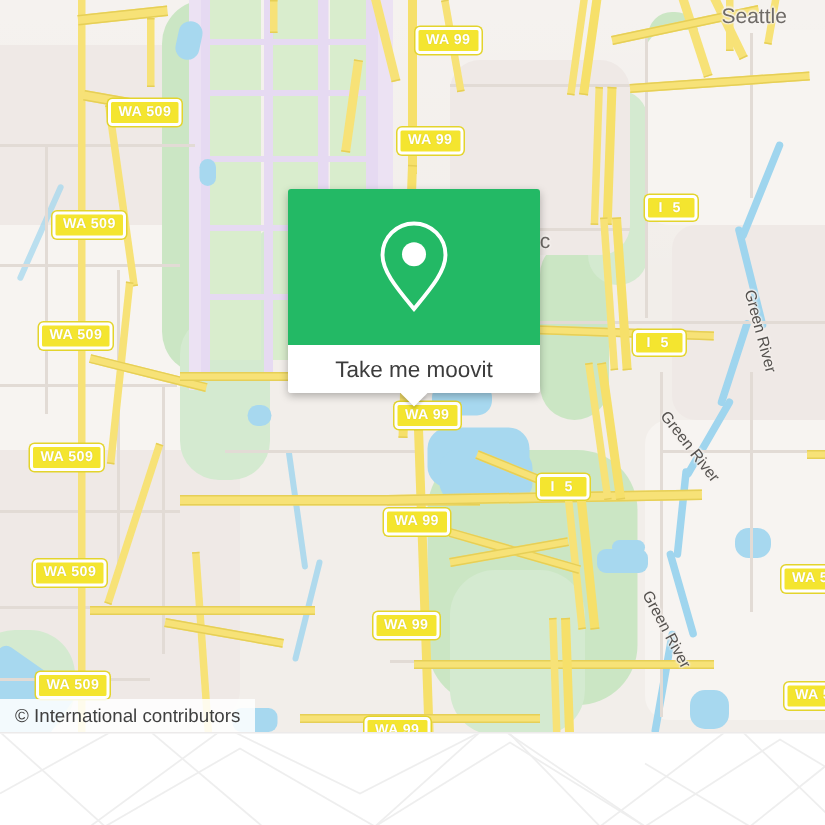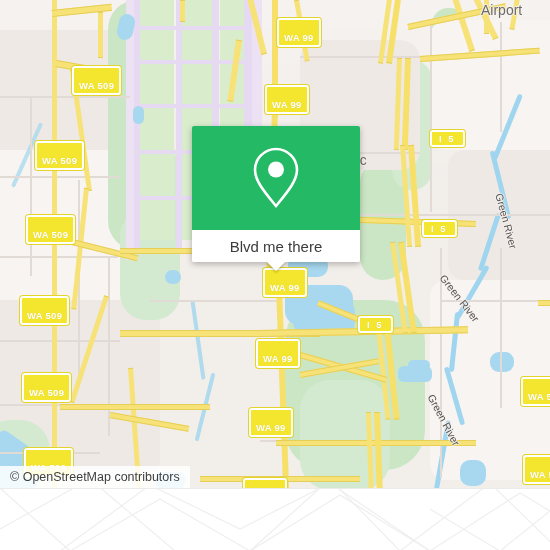--- a/index.html
+++ b/index.html
@@ -60,21 +60,21 @@
   
   .shield {
     position: absolute;
     background: #f4e52f;
     border: 2px solid #ffffff;
     border-radius: 3px;
     color: #ffffff;
     font-size: 9.5px;
     font-weight: bold;
     letter-spacing: .3px;
-    padding: 13px 5px 2px 5px;
+    padding: 2px 5px 2px 5px;
     line-height: 1;
     white-space: nowrap;
     box-shadow: 0 0 0 1px #e3d42c;
     text-shadow: 0 0 1px rgba(0,0,0,.12);
   }
   .shield.i5 { letter-spacing: 2px; padding: 1.5px 7px 2px 7px; }
 
   .place-label {
     position: absolute;
     color: #6e6a66;
@@ -335,21 +335,21 @@
       <div class="road" style="left:180px; top:0px;  width:5px; height:20px;"></div>
 
       <div class="road" style="left:538px; top:300px; width:16px; height:4px;"></div>
       <div class="road" style="left:538px; top:378px; width:16px; height:4px;"></div>
       <div class="road" style="left:538px; top:456px; width:16px; height:4px;"></div>
 
       <div class="road" style="left:200px; top:476px; width:160px; height:4px;"></div>
     </div>
 
     <div>
-      <div class="place-label" style="left:481px; top:2px;">Airport</div>
+      <div class="place-label" style="left:481px; top:2px;">Seattle</div>
       <div class="place-label" style="left:352px; top:152px;">ac</div>
     </div>
 
     <div>
       <div class="river-label" style="left:505px; top:192px; transform:rotate(75deg); transform-origin:left top;">Green River</div>
       <div class="river-label" style="left:447px; top:272px; transform:rotate(52deg); transform-origin:left top;">Green River</div>
       <div class="river-label" style="left:436px; top:392px; transform:rotate(62deg); transform-origin:left top;">Green River</div>
     </div>
 
     <div>
@@ -373,27 +373,27 @@
     </div>
 
     <div class="callout">
       <div class="callout-top">
         <svg width="54" height="66" viewBox="0 0 54 66">
           <path d="M27 4 C15.4 4 6 13.4 6 25 C6 36 16 47.5 27 61 C38 47.5 48 36 48 25 C48 13.4 38.6 4 27 4 Z" fill="none" stroke="#ffffff" stroke-width="2.6"></path>
           <circle cx="27" cy="24.5" r="8" fill="#ffffff"></circle>
         </svg>
       </div>
       <div class="callout-bottom">
-        <span>Blvd me there</span>
+        <span>Take me moovit</span>
         <span class="callout-arrow"></span>
       </div>
     </div>
 
     <div class="attribution">
-      <span>© OpenStreetMap contributors</span>
+      <span>© International contributors</span>
     </div>
   </div>
 
   <div class="footer">
     <svg class="footer-watermark" width="550" height="62" viewBox="0 0 550 62">
       <g stroke="#dedede" stroke-width="1.2" fill="none">
         <path d="M-10 -10 L70 62 L160 10 L250 62 L330 -10"></path>
         <path d="M60 62 L150 -4 L240 40 L330 -6 L430 62"></path>
         <path d="M250 62 L340 6 L430 62 L520 4 L580 40"></path>
         <path d="M330 -10 L400 62 L490 -6 L560 62"></path>

